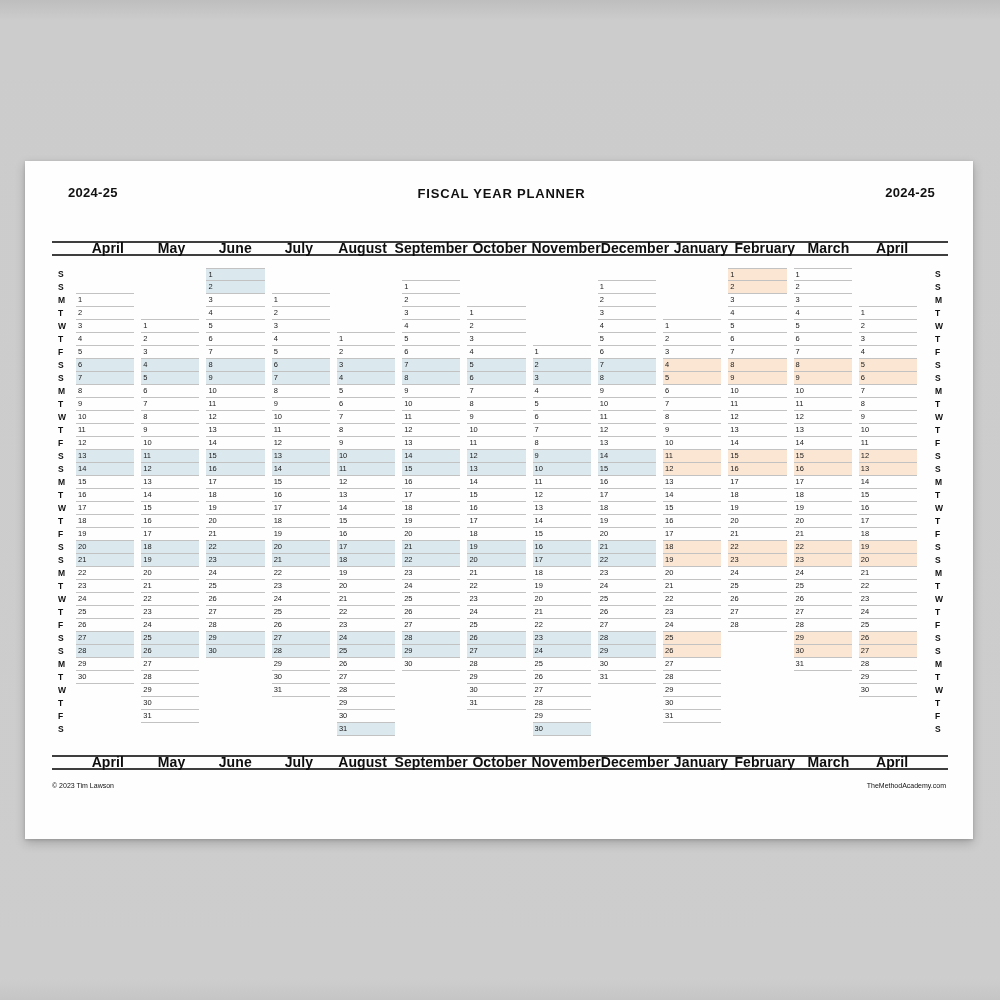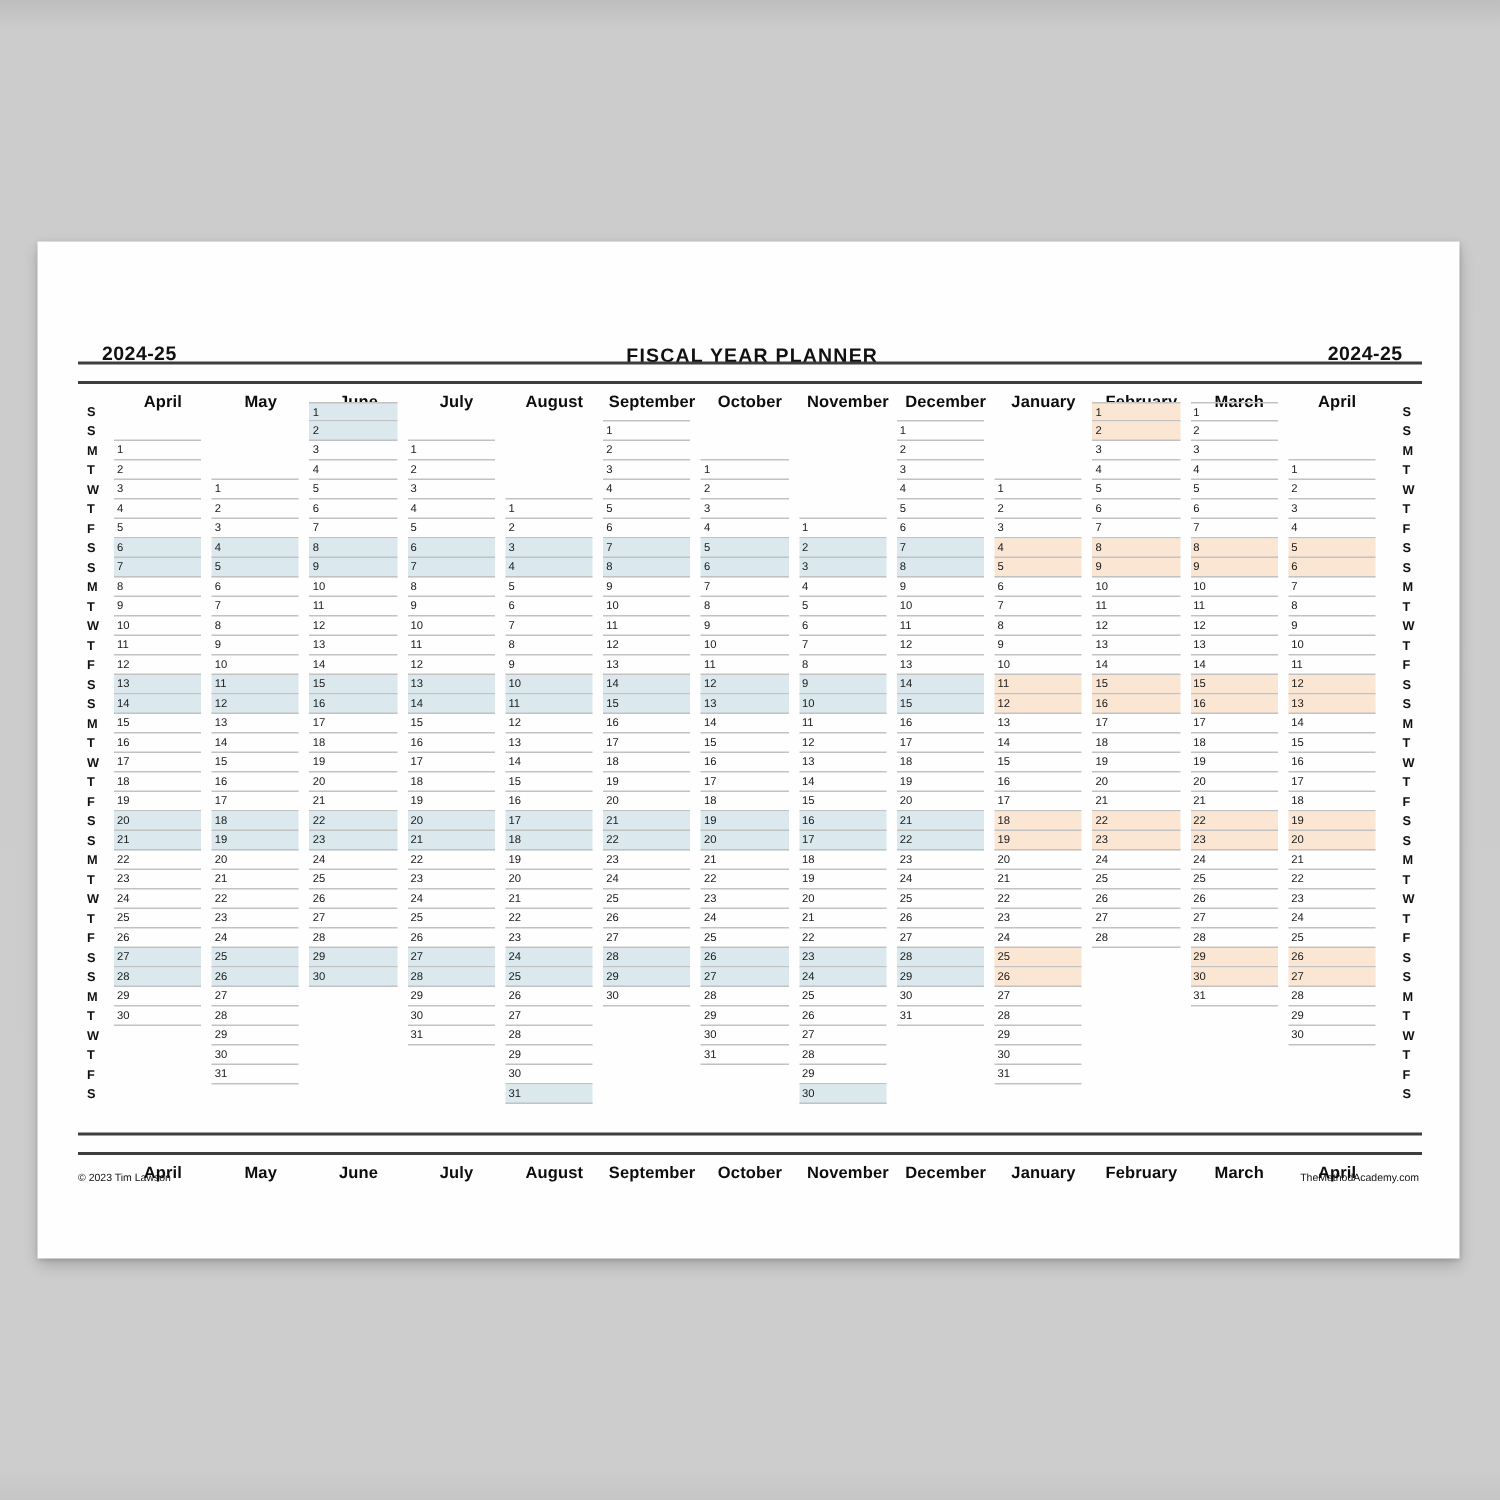--- a/index.html
+++ b/index.html
@@ -11,42 +11,42 @@
     overflow:hidden;
   }
 
   .page {
     position:absolute; left:25px; top:161px; width:948px; height:678px;
     background:#fefefe;
     box-shadow:0 4px 10px rgba(0,0,0,0.20), 0 1px 3px rgba(0,0,0,0.15);
   }
 
   
-  .hdr { position:absolute; left:43px; right:38px; top:24px; height:16px;margin-top:43px; }
+  .hdr { position:absolute; left:43px; right:38px; top:24px; height:16px; }
   .hdr .yr { font-size:13px; font-weight:bold; letter-spacing:0.3px; color:#111; }
   .hdr .yr.left  { position:absolute; left:0; top:0; }
   .hdr .yr.right { position:absolute; right:0; top:0; }
   .hdr .title {
     position:absolute; left:50%; transform:translateX(-50%); top:1px;
     font-size:13px; font-weight:bold; letter-spacing:0.8px; color:#111;
     white-space:nowrap;
   }
 
   
   .band {
     position:absolute; left:27px; width:896px; height:15px;
     border-top:2px solid #3e3e3e; border-bottom:2px solid #3e3e3e;
     display:grid; grid-template-columns:24px repeat(13, 1fr) 24px;
     align-items:center;
   }
   .band.top    { top:80px; }
   .band.bottom { top:594px; }
   .band .month-label {
-    text-align:center; font-size:11px; font-weight:bold; color:#0d0d0d;
-    line-height:11px; letter-spacing:0.1px; white-space:nowrap;margin-top:20px;
+    text-align:center; font-size:14px; font-weight:bold; color:#0d0d0d;
+    line-height:11px; letter-spacing:0.1px; white-space:nowrap;
   }
 
   
   .grid {
     position:absolute; left:27px; top:107px; width:896px; height:468px;
     display:grid; grid-template-columns:24px repeat(13, 1fr) 24px;
   }
   .day-col  { display:flex; flex-direction:column; }
   .day-label{
     height:13px; line-height:12.5px; font-size:8.5px; font-weight:bold; color:#111;

